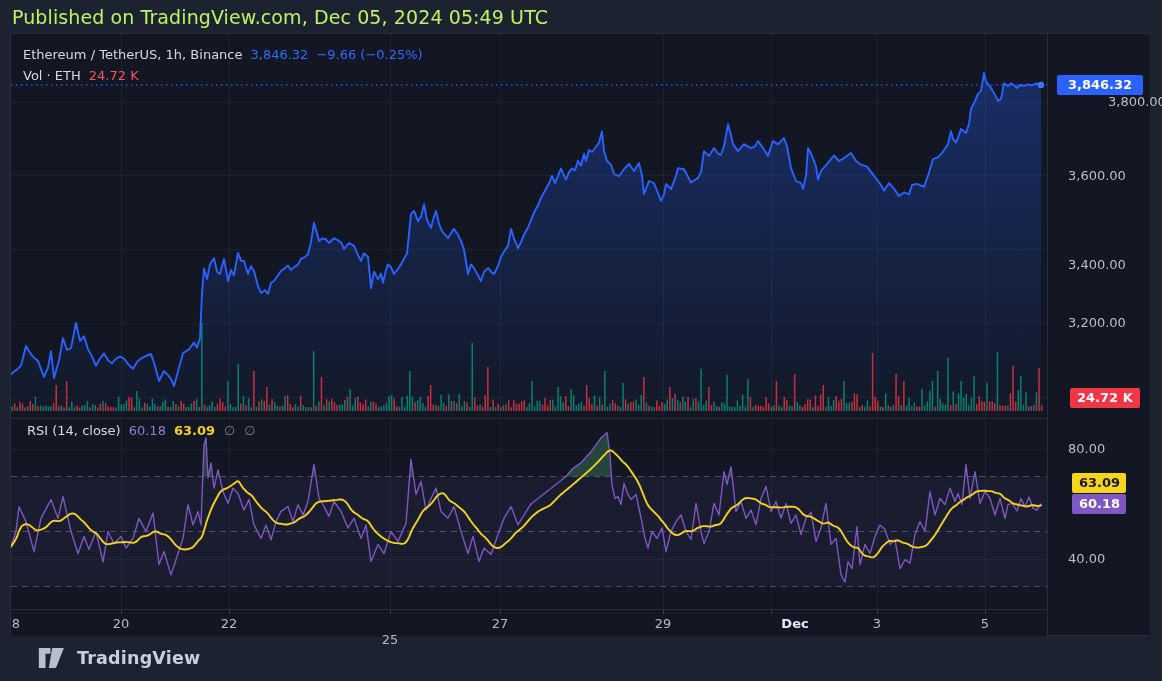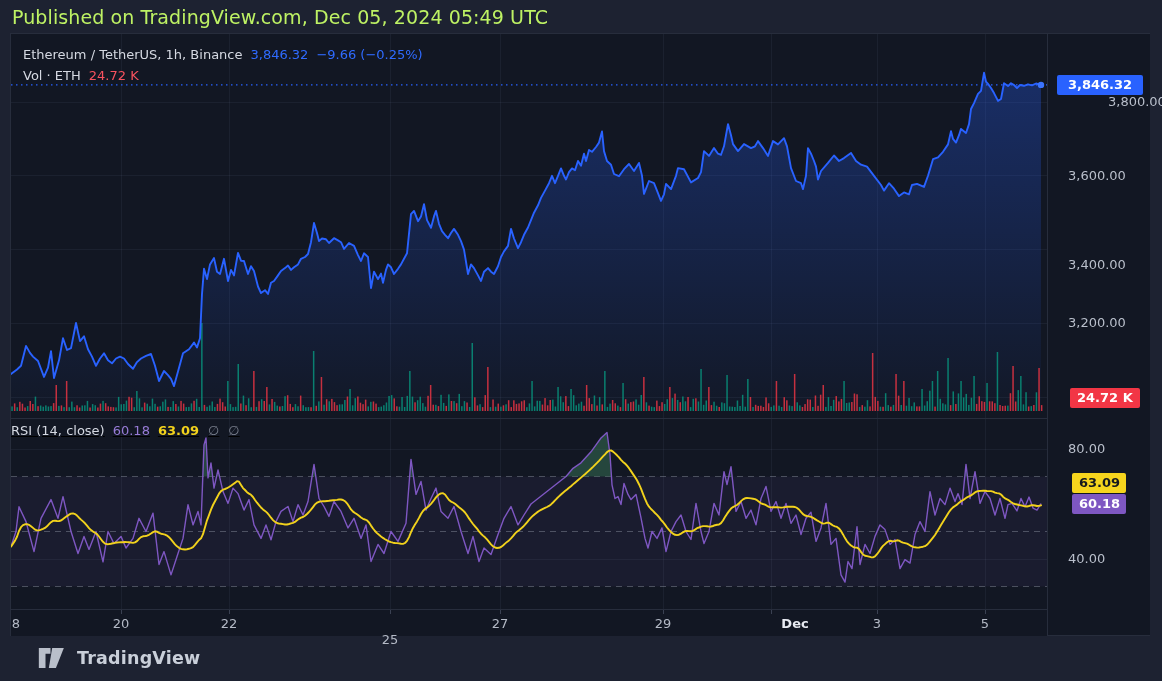--- a/index.html
+++ b/index.html
@@ -42,21 +42,21 @@
   }
   .time-tick{
     position:absolute;top:6px;transform:translateX(-50%);
     color:#b4bac6;font-size:13px;white-space:nowrap;
   }
   .time-tick.strong{color:#e8ebf2;font-weight:bold;margin-left:24px;}
   .tick-mark{position:absolute;top:0;width:1px;height:4px;background:#3a4152;}
   .legend{position:absolute;font-size:13px;white-space:nowrap;z-index:5;}
   #legend-line1{left:12px;top:13px;}
   #legend-line2{left:12px;top:34px;}
-  #rsi-legend{left:0;top:389px;text-decoration:underline;}
+  #rsi-legend{left:16px;top:389px;}
   .lg-sym{color:#d5d9e2;}
   .lg-blue{color:#2f6bff;margin-left:8px;}
   .lg-red{color:#f7525f;margin-left:8px;}
   .lg-purple{color:#977bd6;margin-left:8px;}
   .lg-yellow{color:#f2d21c;font-weight:bold;margin-left:8px;}
   .lg-empty{color:#787e8c;margin-left:9px;}
   .footer{
     position:absolute;left:38px;top:645px;height:26px;
     display:flex;align-items:center;gap:9px;justify-content:space-between;
   }

